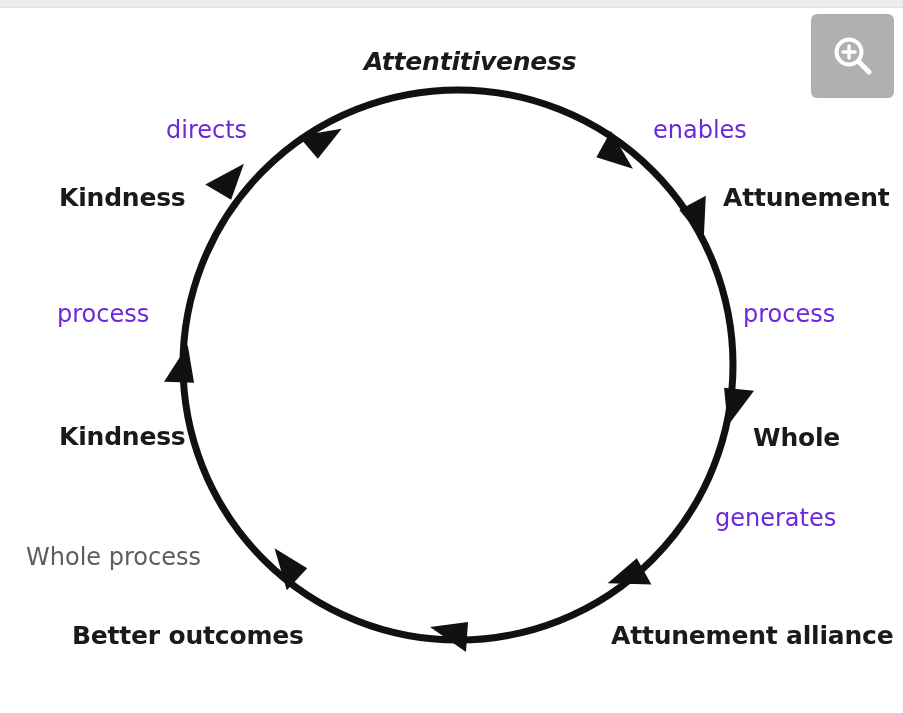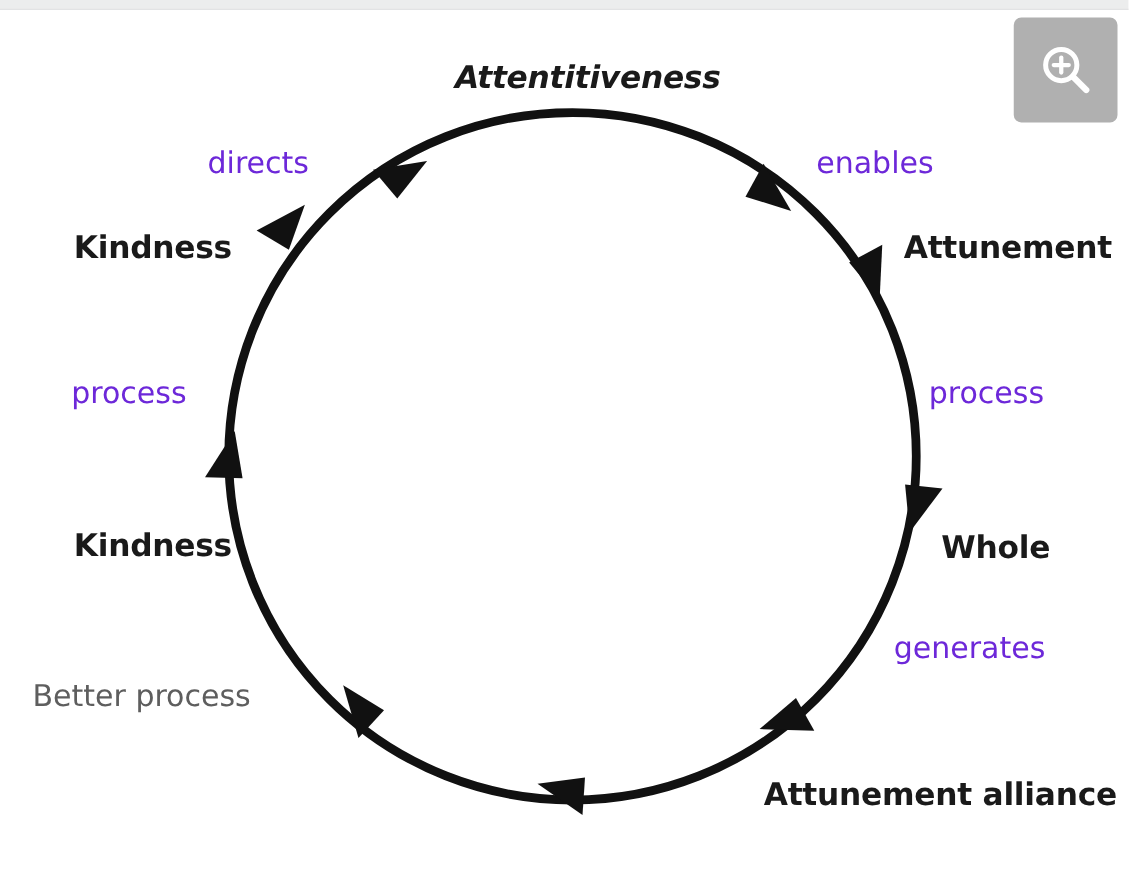--- a/index.html
+++ b/index.html
@@ -120,38 +120,39 @@
     </svg>
 
     <div class="lbl node-label" style="left:364px; top:39px;font-style:italic;">Attentitiveness</div>
 
     <div class="lbl node-label" style="left:723px; top:175px;">Attunement</div>
 
     <div class="lbl node-label" style="left:753px; top:415px;">Whole</div>
 
     <div class="lbl node-label" style="left:611px; top:613px;">Attunement alliance</div>
 
+    <div class="lbl node-label" style="left:72px; top:613px;">Better outcomes</div>
 
     <div class="lbl node-label" style="left:59px; top:414px;">Kindness</div>
 
     <div class="lbl node-label" style="left:59px; top:175px;">Kindness</div>
 
     <div class="lbl edge-label" style="left:166px; top:108px;">directs</div>
 
     <div class="lbl edge-label" style="left:653px; top:108px;">enables</div>
 
     <div class="lbl edge-label" style="left:57px; top:292px;">process</div>
 
     <div class="lbl edge-label" style="left:743px; top:292px;">process</div>
 
     <div class="lbl edge-label" style="left:691px; top:496px;margin-left:24px;">generates</div>
 
 
     <div class="lbl note-label" style="left:26px; top:473px;">
-      <div>Better process</div>
+      <div>Whole process</div>
       
       
     </div>
 
   </div>
 
   <div id="zoom-button">
     <span>
       <svg width="46" height="46" viewBox="0 0 46 46" xmlns="http://www.w3.org/2000/svg">
         <circle cx="19" cy="19" r="12.5" fill="none" stroke="#ffffff" stroke-width="4"></circle>

